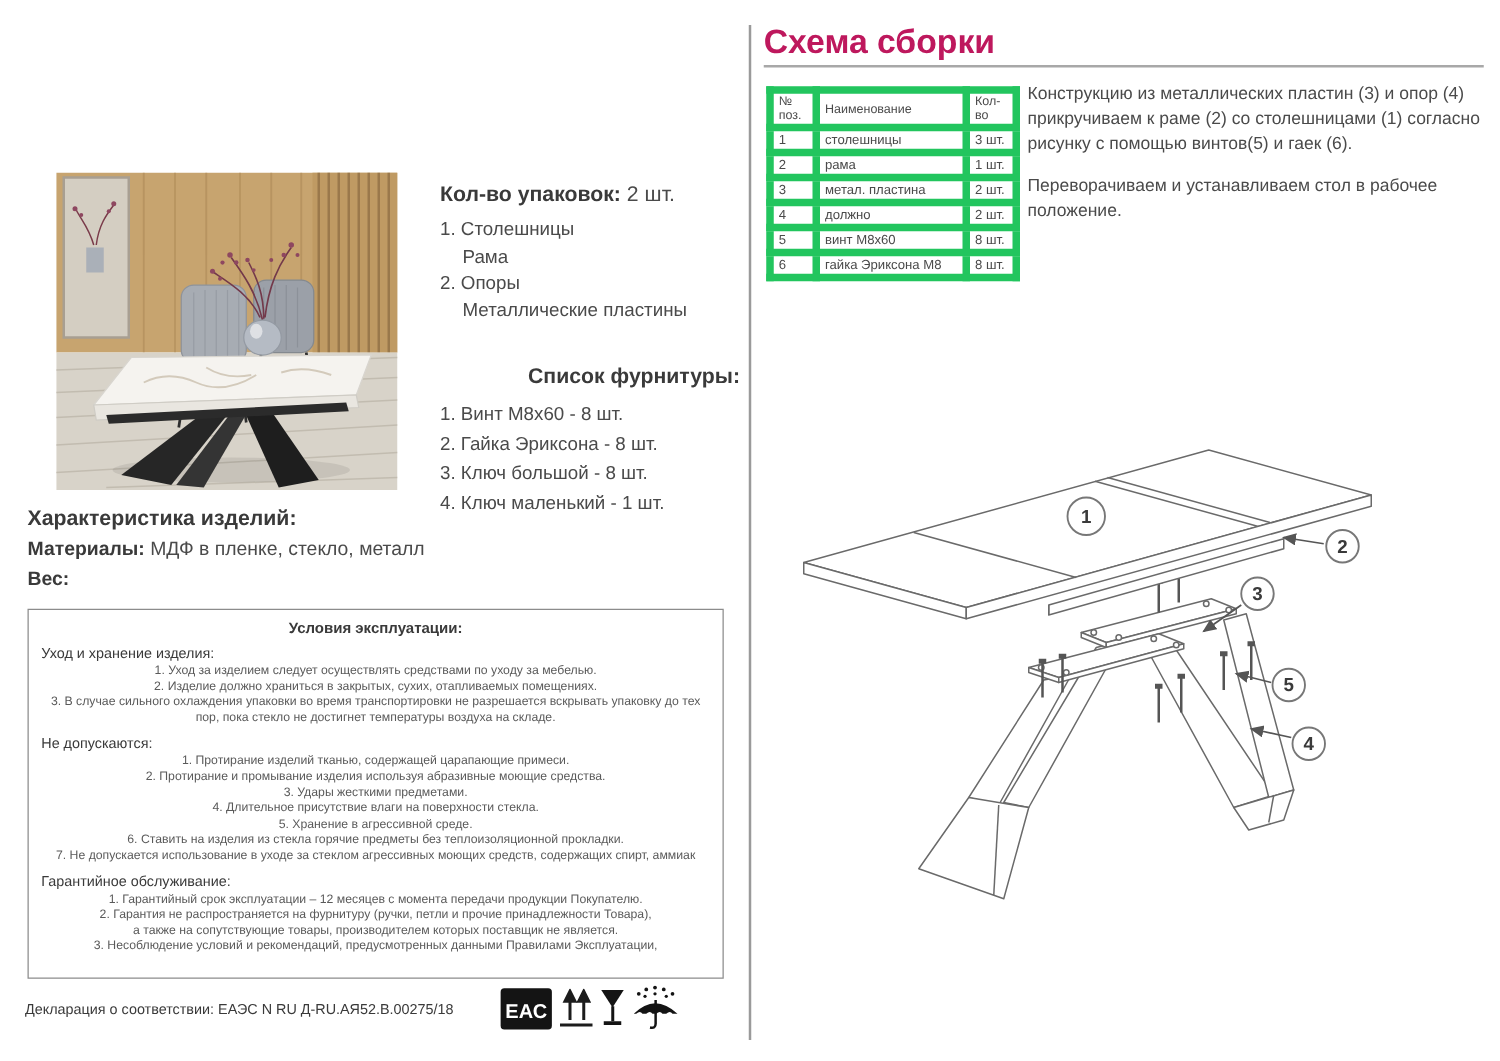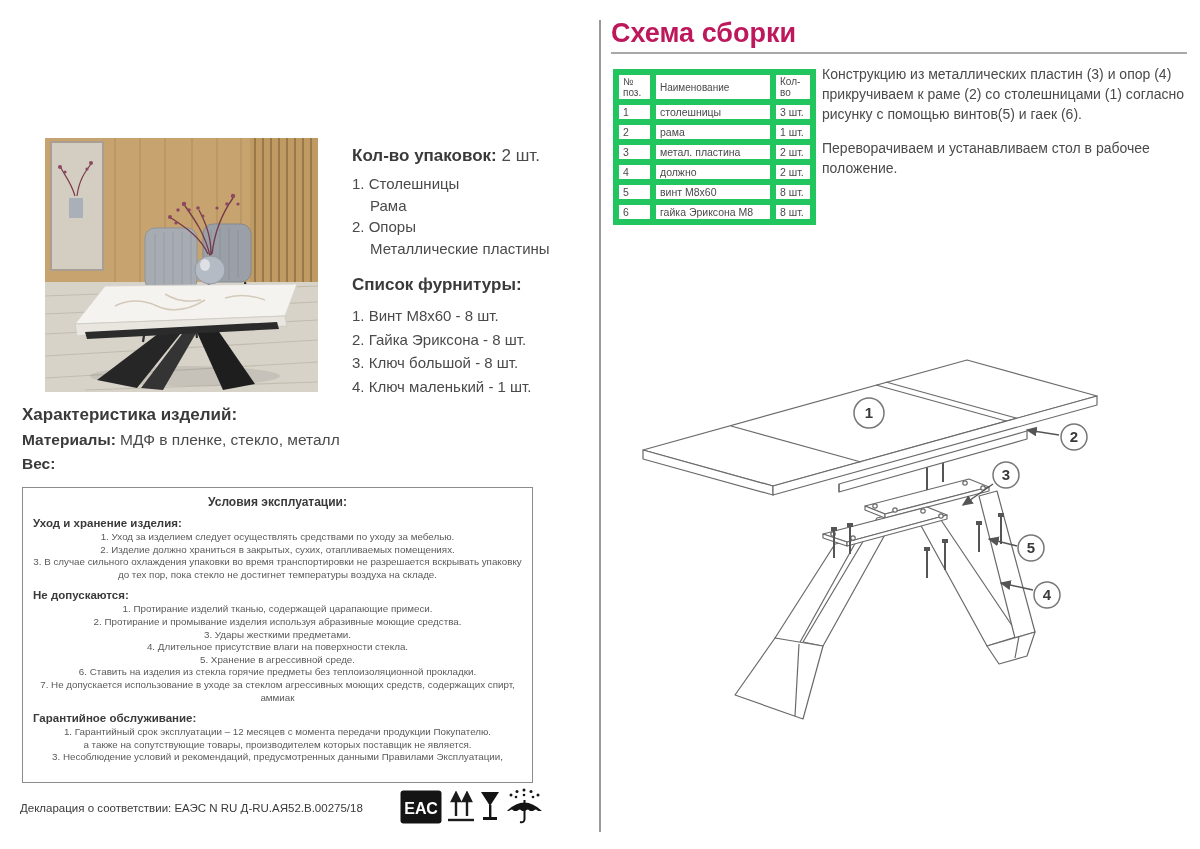--- a/index.html
+++ b/index.html
@@ -10,33 +10,33 @@
   }
   .abs { position:absolute; }
 
   
   .photo-wrap { left:45px; top:138px; width:273px; height:254px; }
   .pack-info  { left:352px; top:146px; width:240px; }
   .h-bold     { font-size:17px; font-weight:bold; color:#3a3a3a; }
   .h-bold .normal { font-weight:normal; color:#4a4a4a; }
   .pack-list  { margin-top:7px; font-size:15px; color:#4a4a4a; line-height:21.5px; }
   .pack-list .indent { padding-left:18px; }
-  .hw-title   { margin-top:16px; }
+  .hw-title   { margin-top:32px;text-align:right; }
   .hw-list    { margin-top:9px; font-size:15px; color:#4a4a4a; line-height:23.5px; }
 
   .chars { left:22px; top:405px; width:420px; }
   .chars .line { margin-top:6px; font-size:15.5px; color:#4a4a4a; }
   .chars .lbl  { font-weight:bold; color:#3a3a3a; }
 
   .cond-box {
-    left:22px; top:487px; width:511px; height:296px;
+    left:22px; top:487px; width:557px; height:296px;
     border:1.5px solid #8c8c8c; padding:7px 10px 6px 10px;
   }
   .cond-title { text-align:center; font-weight:bold; font-size:12px; color:#3a3a3a; }
-  .cond-sec-title { font-weight:bold; font-size:11.5px; color:#3a3a3a; margin-top:8px; margin-bottom:2px; }
+  .cond-sec-title { font-weight:normal; font-size:11.5px; color:#3a3a3a; margin-top:8px; margin-bottom:2px; }
   .cond-line { font-size:9.8px; line-height:12.6px; color:#5a5a5a;text-align:center; }
 
   .declaration { left:20px; top:802px; font-size:11.5px; color:#3a3a3a; }
   .cert-icons  { left:400px; top:785px; width:190px; height:44px; display:flex; align-items:center; gap:5px; }
 
   
   .divider { left:599px; top:20px; width:2px; height:812px; background:#9a9a9a; }
 
   
   .scheme-title { left:611px; top:18px; font-size:27px; font-weight:bold; color:#be185d; }
@@ -212,20 +212,21 @@
     <div class="cond-line">1. Протирание изделий тканью, содержащей царапающие примеси.</div>
     <div class="cond-line">2. Протирание и промывание изделия используя абразивные моющие средства.</div>
     <div class="cond-line">3. Удары жесткими предметами.</div>
     <div class="cond-line">4. Длительное присутствие влаги на поверхности стекла.</div>
     <div class="cond-line">5. Хранение в агрессивной среде.</div>
     <div class="cond-line">6. Ставить на изделия из стекла горячие предметы без теплоизоляционной прокладки.</div>
     <div class="cond-line">7. Не допускается использование в уходе за стеклом агрессивных моющих средств, содержащих спирт, аммиак</div>
 
     <div class="cond-sec-title">Гарантийное обслуживание:</div>
     <div class="cond-line">1. Гарантийный срок эксплуатации  – 12 месяцев с момента передачи продукции Покупателю.</div>
+    <div class="cond-line">2. Гарантия не распространяется на фурнитуру (ручки, петли и прочие принадлежности Товара),</div>
     <div class="cond-line">а также на сопутствующие товары, производителем которых поставщик не является.</div>
     <div class="cond-line">3. Несоблюдение условий и рекомендаций,  предусмотренных данными Правилами Эксплуатации,</div>
   </div>
 
   <div class="abs declaration">Декларация о соответствии: ЕАЭС N RU Д-RU.АЯ52.В.00275/18</div>
   <div class="abs cert-icons">
     <svg width="42" height="34" viewBox="0 0 42 34">
       <rect x="0.5" y="0.5" width="41" height="33" rx="3" fill="#141414"></rect>
       <text x="21" y="24" text-anchor="middle" fill="#ffffff" font-family="Liberation Sans, sans-serif" font-size="16" font-weight="bold">ЕАС</text>
     </svg>

